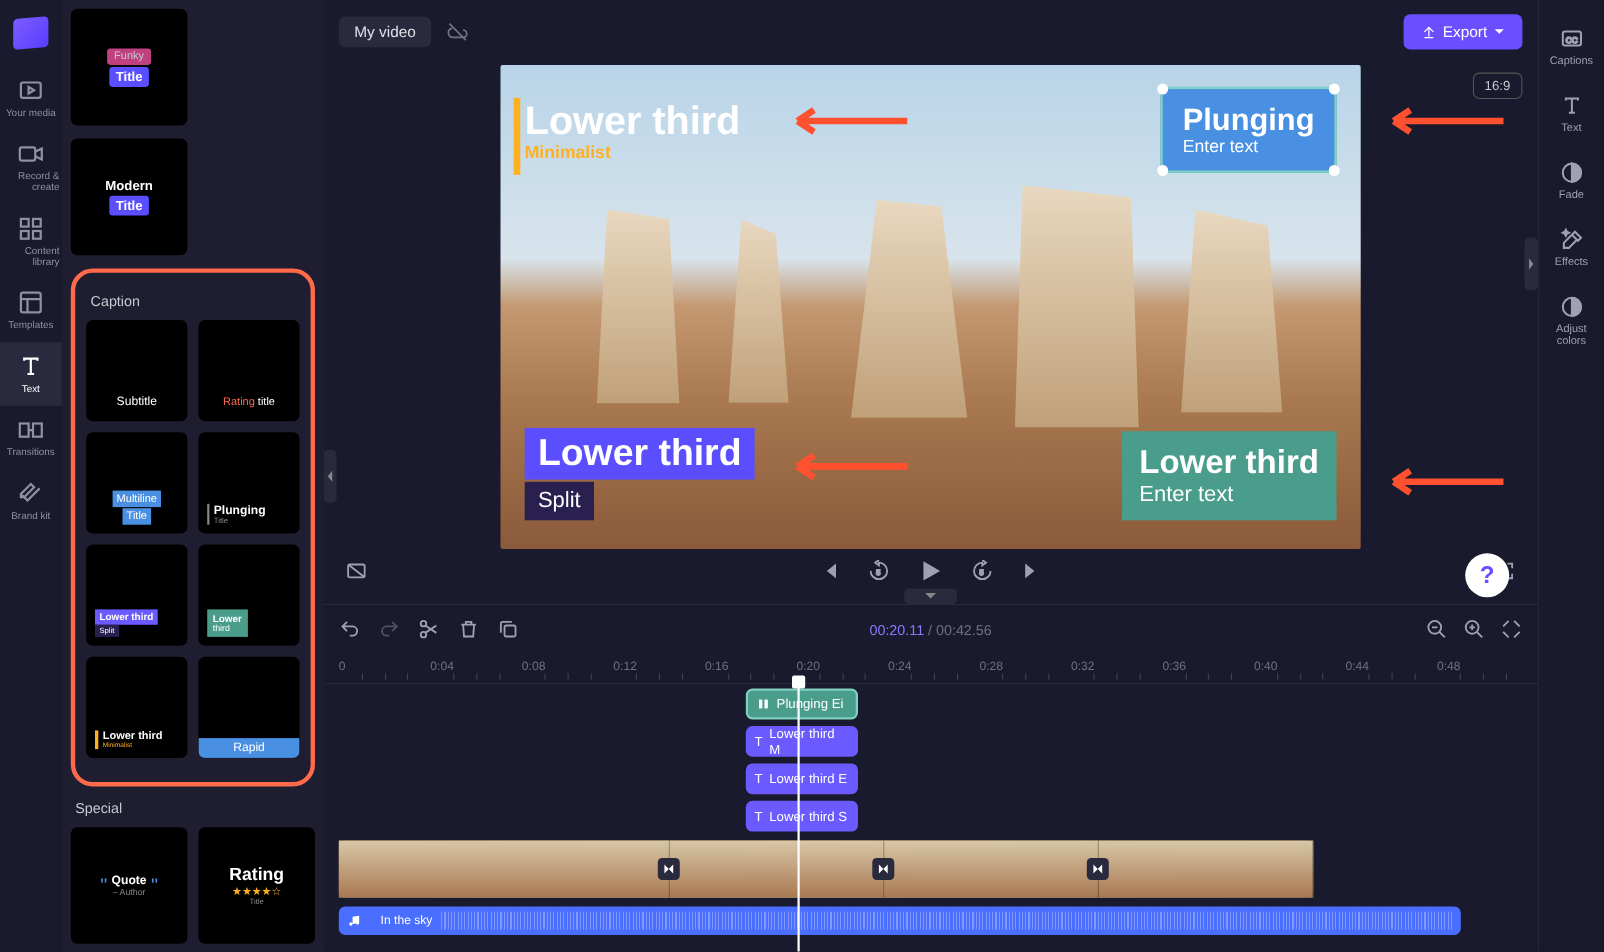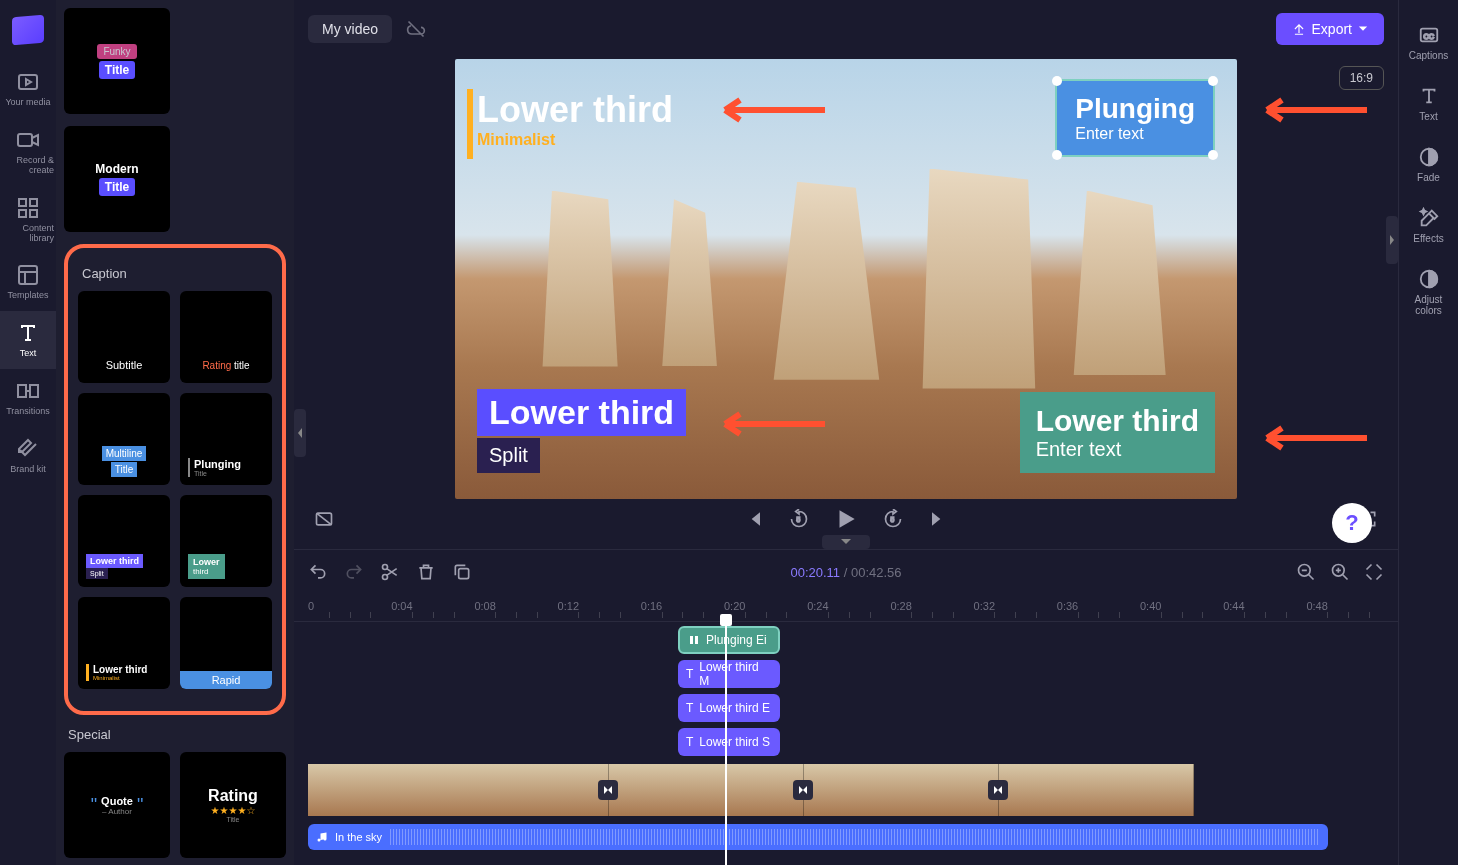--- a/index.html
+++ b/index.html
@@ -504,21 +504,21 @@
               </svg>
             </div>
           </div>
         <div class="vt-seg" style="width:22%"></div>
       </div>
 
       <div class="audio-track" style="left:14px;top:202px;width:1020px">
         <svg width="12" height="12" viewBox="0 0 24 24" fill="#fff">
             <path d="M9 18a3 3 0 11-6 0 3 3 0 016 0zM21 16a3 3 0 11-6 0 3 3 0 016 0zM9 18V5l12-2v13"></path>
           </svg>
-        <span style="margin-left:7px">In the sky</span>
+        <span style="margin-left:18px">In the sky</span>
         <div class="audio-wave"></div>
       </div>
     </div>
   </div>
 
   <div class="collapse-tab collapse-right" style="top:240px">
     <svg width="8" height="12" viewBox="0 0 8 12" fill="#888">
         <path d="M2 1l4 5-4 5"></path>
       </svg>
   </div>

